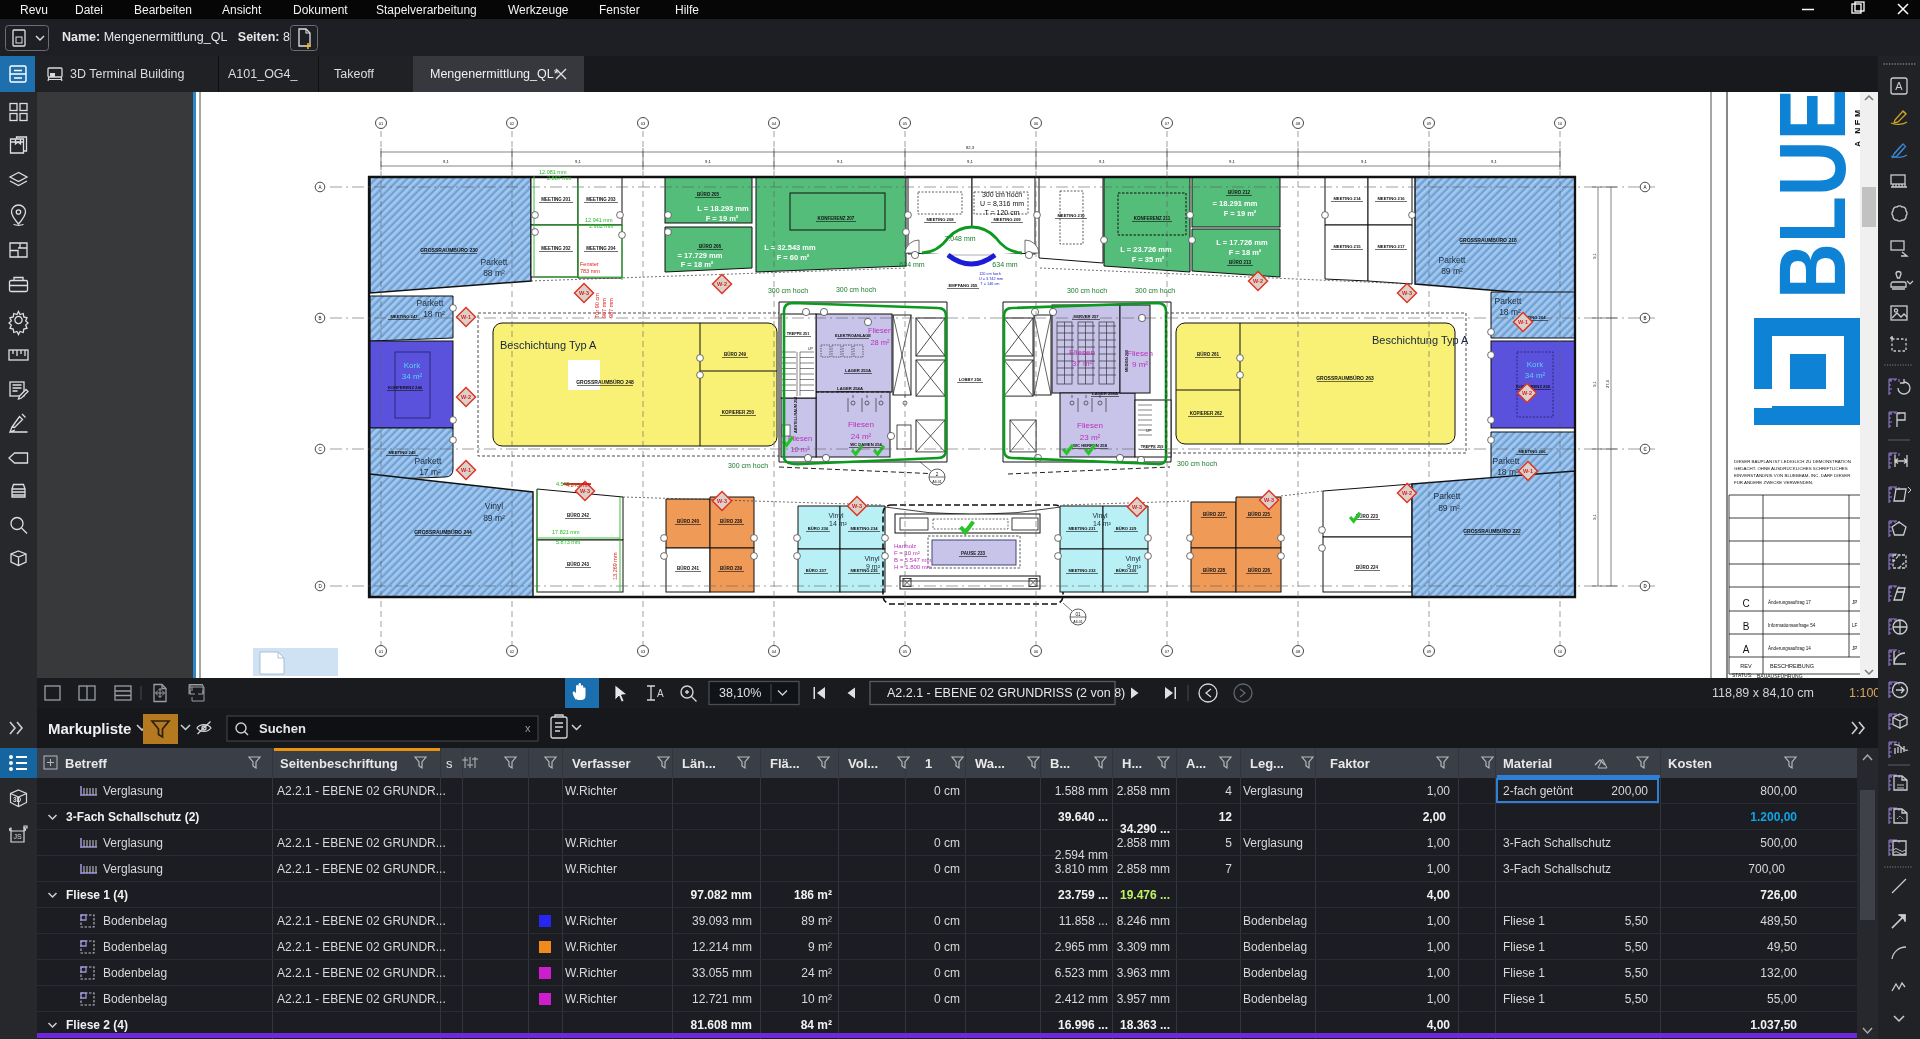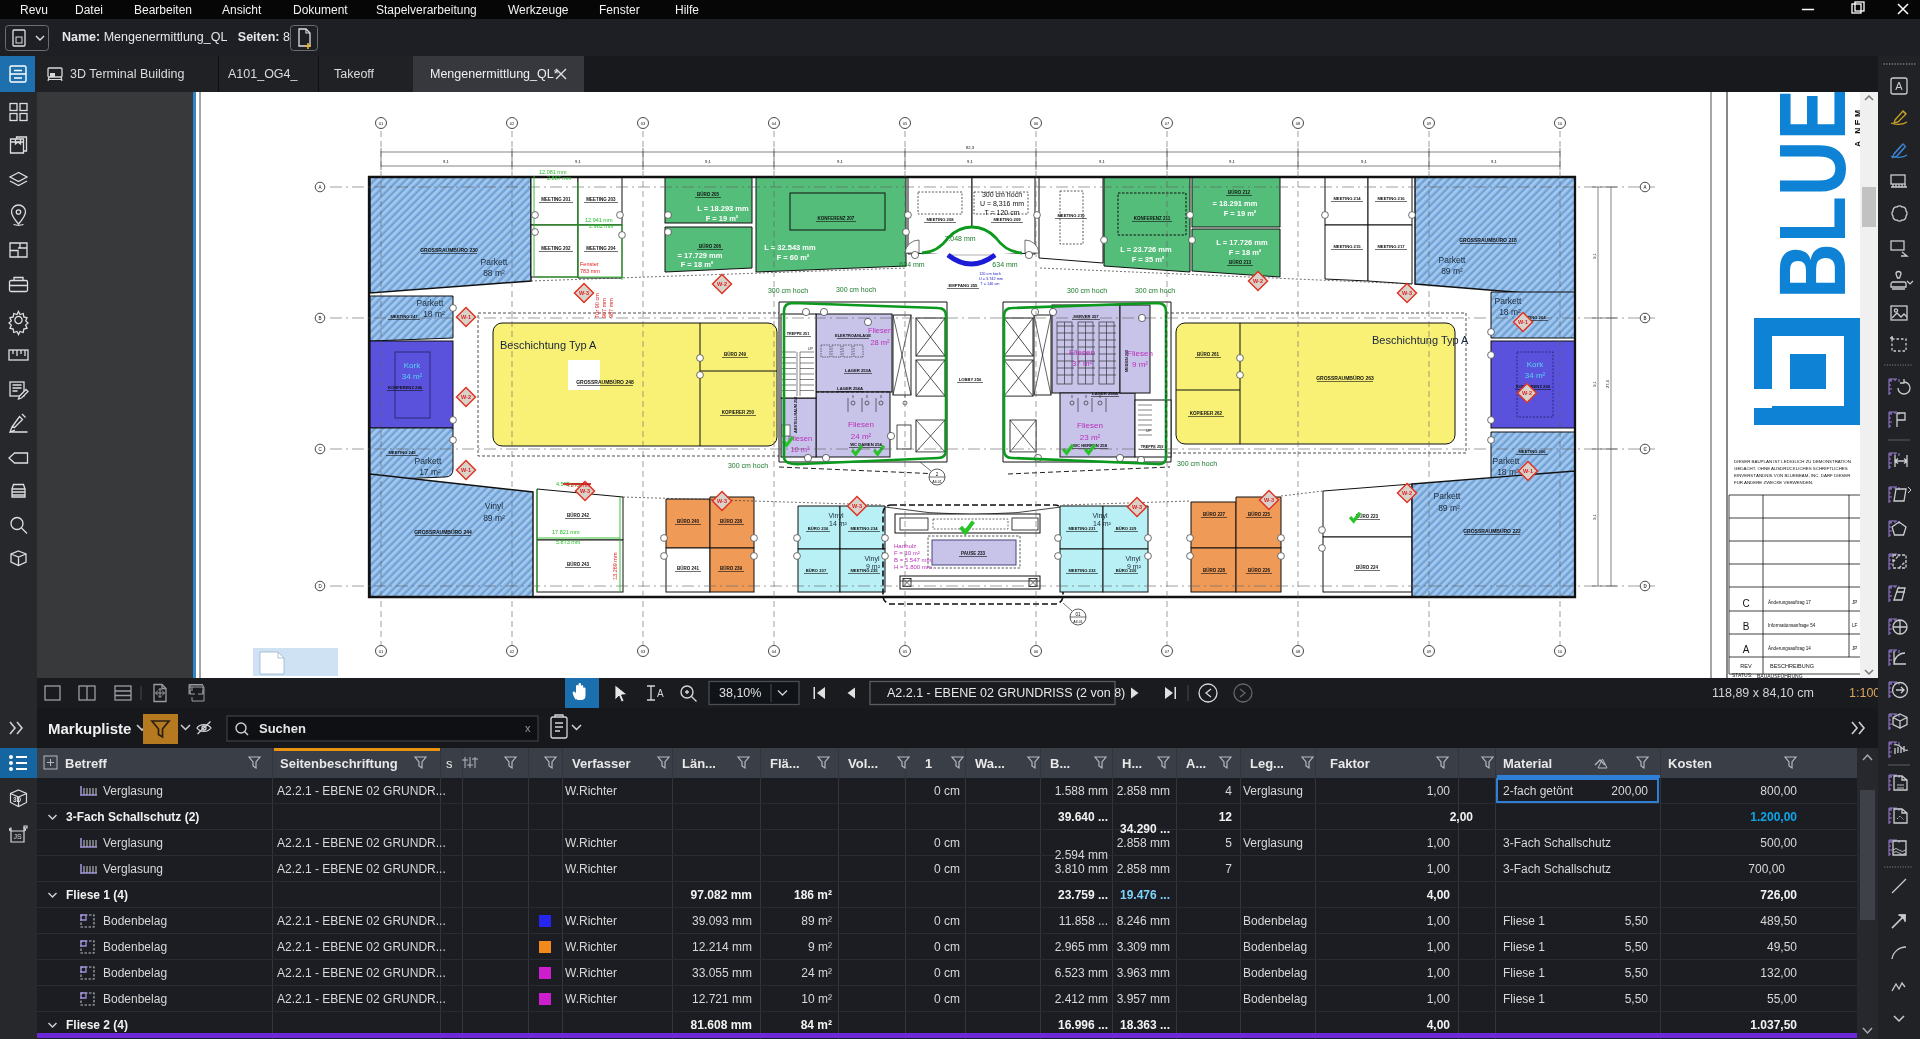--- a/index.html
+++ b/index.html
@@ -1497,21 +1497,21 @@
 <div style="position:absolute;left:1459px;top:0;width:163px;height:25px;border:2px solid #2f7fd6"></div>
 </div>
 <div class="row" style="top:26px;border-bottom:1px solid #292c32">
 <svg class="abs" style="left:10px;top:9px" width="11" height="8" viewBox="0 0 11 8">
           <path d="M1.5 2 l4 4 4-4" fill="none" stroke="#cfcfcf" stroke-width="1.5"></path>
         </svg>
 <span class="cell" style="left:29px;font-weight:bold;color:#f2f2f2;">3-Fach Schallschutz (2)</span>
 <span class="cell r" style="right:749px;font-weight:bold;color:#f2f2f2;">39.640 ...</span>
 <span class="cell r" style="right:687px;font-weight:bold;color:#f2f2f2;margin-top:12px;">34.290 ...</span>
 <span class="cell r" style="right:625px;font-weight:bold;color:#f2f2f2;">12</span>
-<span class="cell r" style="right:384px;font-weight:bold;color:#f2f2f2;margin-left:27px;">2,00</span>
+<span class="cell r" style="right:411px;font-weight:bold;color:#f2f2f2;margin-left:27px;">2,00</span>
 <span class="cell r" style="right:60px;font-weight:bold;color:#0ea5e9;">1.200,00</span>
 </div>
 <div class="row" style="top:52px;border-bottom:1px solid #292c32">
 <svg class="abs" style="left:42px;top:6px" width="20" height="14" viewBox="0 0 20 14">
           <path d="M2 2 v10 M2 11 h16" stroke="#9f8fd8" stroke-width="1.6" fill="none"></path>
           <path d="M5 4 v7 M8 4 v7 M11 4 v7 M14 4 v7 M17 4 v7" stroke="#b8bcc2" stroke-width="1.1"></path>
         </svg>
 <span class="cell" style="left:66px;">Verglasung</span>
 <span class="cell" style="left:240px;">A2.2.1 - EBENE 02 GRUNDR...</span>
 <span class="cell" style="left:528px;">W.Richter</span>
@@ -1541,21 +1541,21 @@
 <span class="cell r" style="right:72px;text-align:right;">700,00</span>
 </div>
 <div class="row" style="top:104px;border-bottom:1px solid #292c32">
 <svg class="abs" style="left:10px;top:9px" width="11" height="8" viewBox="0 0 11 8">
           <path d="M1.5 2 l4 4 4-4" fill="none" stroke="#cfcfcf" stroke-width="1.5"></path>
         </svg>
 <span class="cell" style="left:29px;font-weight:bold;color:#f2f2f2;">Fliese 1 (4)</span>
 <span class="cell r" style="right:1105px;font-weight:bold;color:#f2f2f2;">97.082 mm</span>
 <span class="cell r" style="right:1025px;font-weight:bold;color:#f2f2f2;">186 m²</span>
 <span class="cell r" style="right:749px;font-weight:bold;color:#f2f2f2;">23.759 ...</span>
-<span class="cell r" style="right:687px;font-weight:bold;color:#7dd3fc;">19.476 ...</span>
+<span class="cell r" style="right:687px;font-weight:bold;color:#bef264;">19.476 ...</span>
 <span class="cell r" style="right:407px;font-weight:bold;color:#f2f2f2;">4,00</span>
 <span class="cell r" style="right:60px;font-weight:bold;color:#f2f2f2;">726,00</span>
 </div>
 <div class="row" style="top:130px;border-bottom:1px solid #292c32">
 <svg class="abs" style="left:42px;top:5px" width="18" height="16" viewBox="0 0 18 16">
           <rect x="2" y="2" width="13" height="12" fill="none" stroke="#b8bcc2" stroke-width="1.1" stroke-dasharray="2.5 1.5"></rect>
           <path d="M2 2 l5 0 0 5 -5 0 z" fill="none" stroke="#9f8fd8" stroke-width="1.3"></path>
         </svg>
 <span class="cell" style="left:66px;">Bodenbelag</span>
 <span class="cell" style="left:240px;">A2.2.1 - EBENE 02 GRUNDR...</span>

